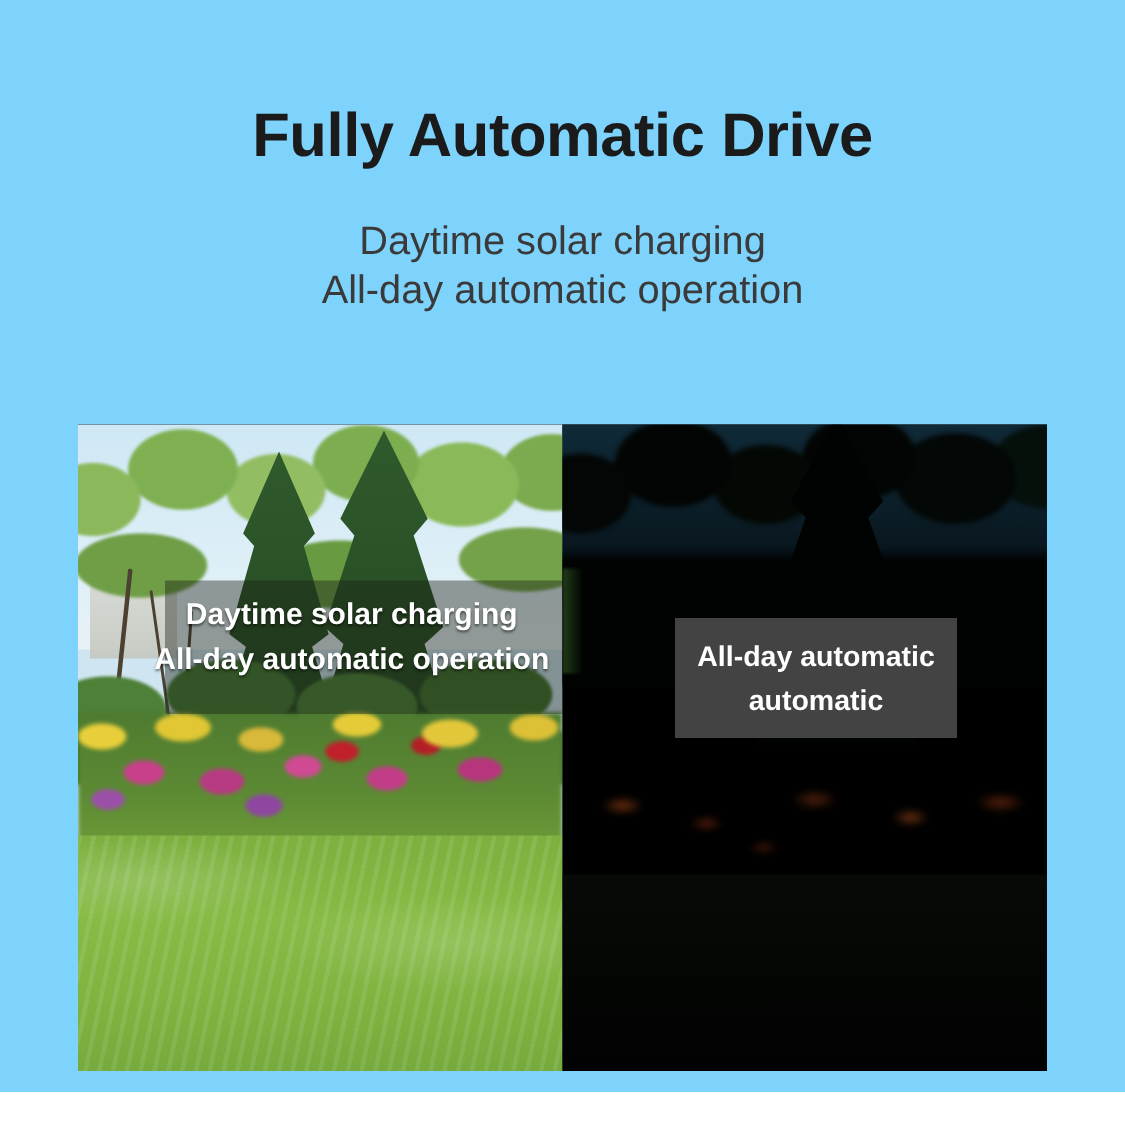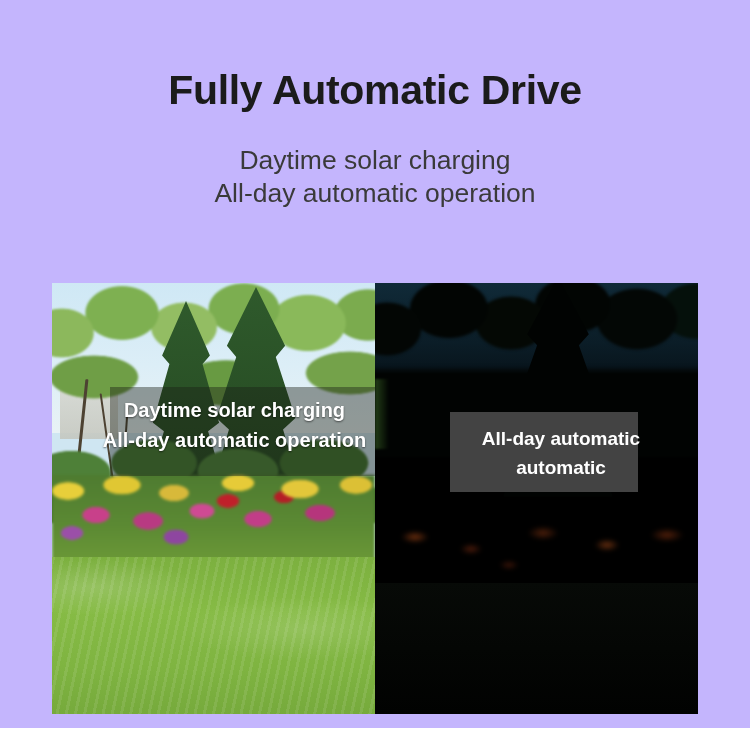--- a/index.html
+++ b/index.html
@@ -1,21 +1,21 @@
 <!DOCTYPE html>
 <html><head>
 <meta charset="utf-8">
 <style>
   html,body{margin:0;padding:0;}
   body{
     width:750px;height:750px;background:#ffffff;
     font-family:"Liberation Sans","DejaVu Sans",sans-serif;
     overflow:hidden;position:relative;
   }
-  .page{position:relative;width:750px;height:728px;background:#c4b5fd;}
+  .page{position:relative;width:750px;height:728px;background:#7dd3fc;}
 
   
   .header{position:absolute;left:0;top:0;width:750px;text-align:center;}
   .title{
     position:absolute;left:0;top:70px;width:750px;
     font-size:41px;font-weight:bold;color:#1b1b1b;
     letter-spacing:-0.3px;line-height:1;
   }
   .sub{
     position:absolute;left:0;top:144px;width:750px;
@@ -173,21 +173,20 @@
     background:linear-gradient(#070a07,#010201);
   }
   .night .box{
     position:absolute;left:75px;top:129px;width:188px;height:80px;
     background:rgba(78,78,78,.86);
   }
   .night .ntext{
     position:absolute;left:75px;top:141px;width:188px;
     color:#fff;font-weight:bold;font-size:19px;line-height:29px;
     text-align:center;
-    margin-left:17px;
   }
 </style>
 </head>
 <body>
 
 <div class="page">
 
   <div class="header">
     <div class="title">Fully Automatic Drive</div>
     <div class="sub">

